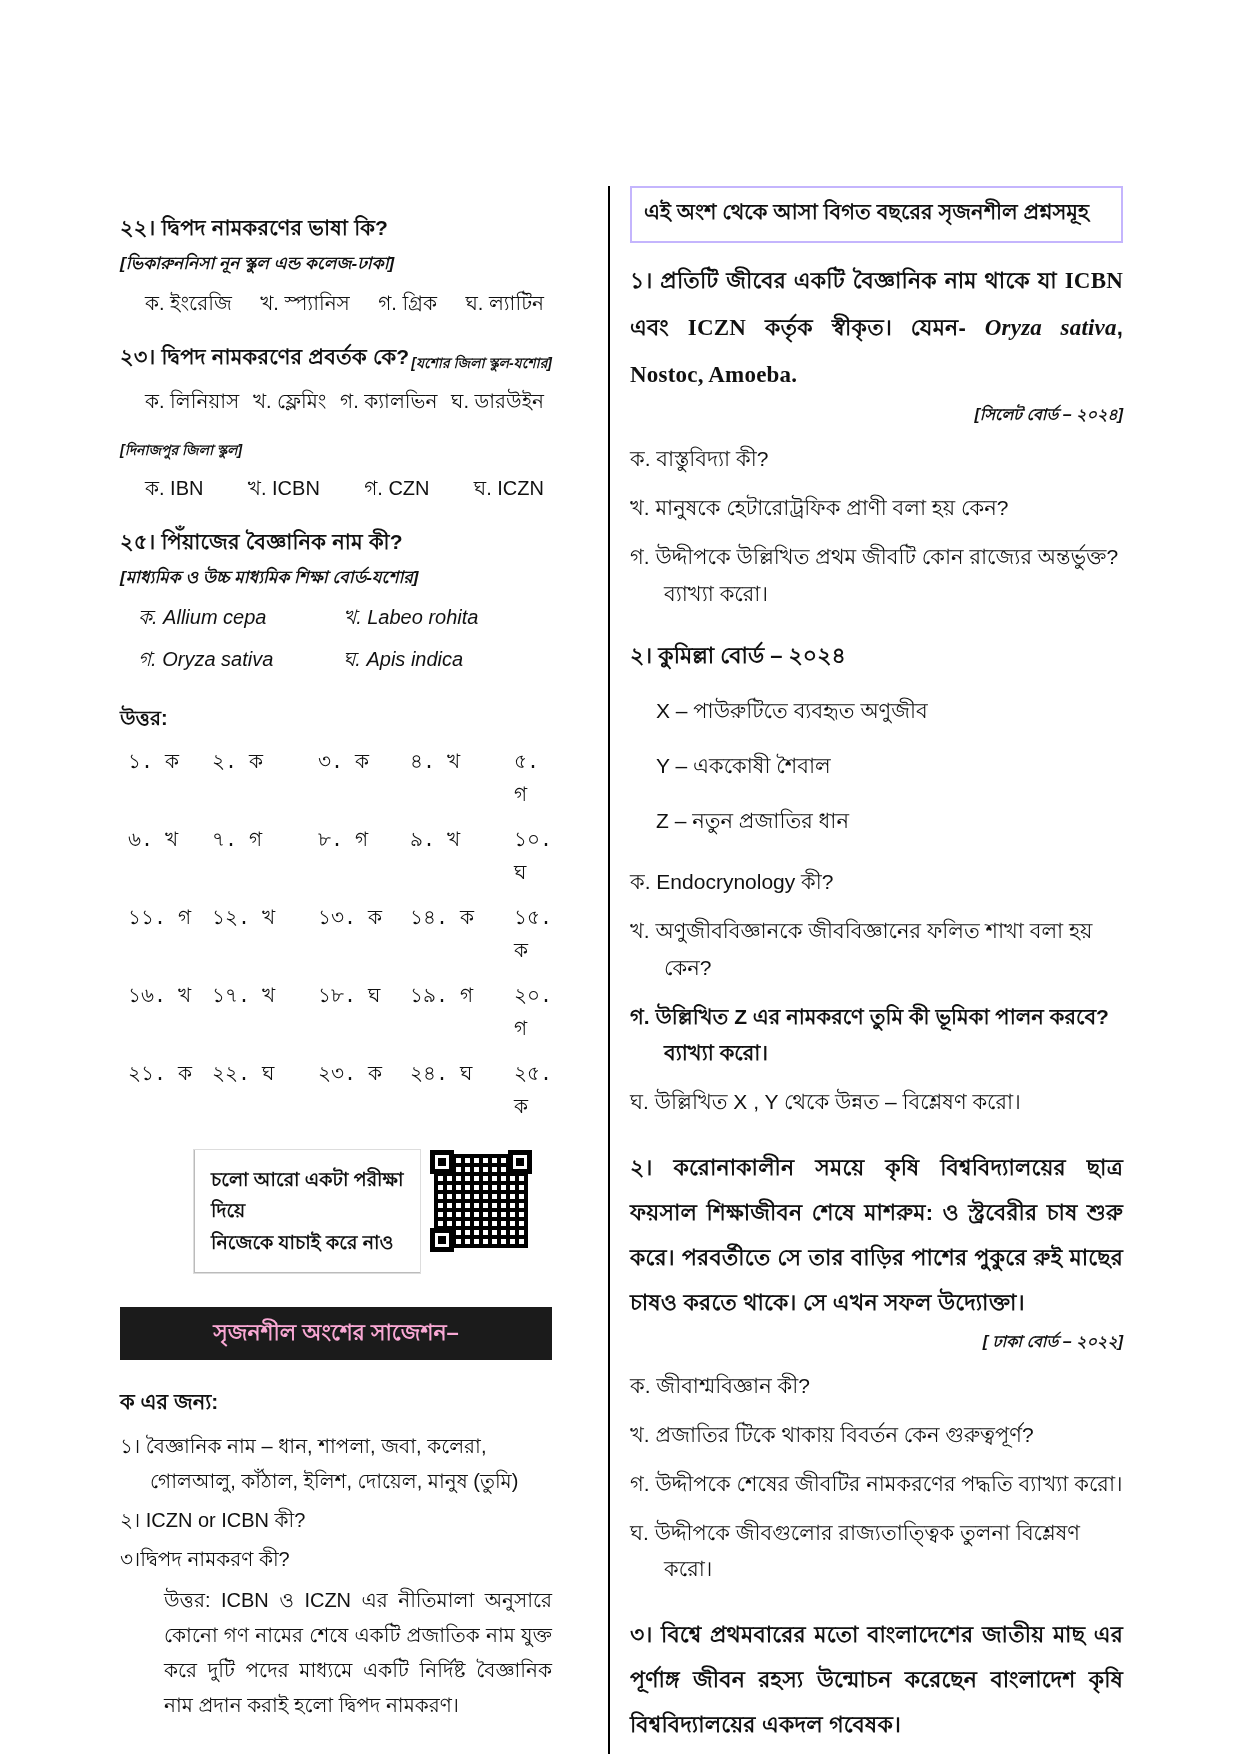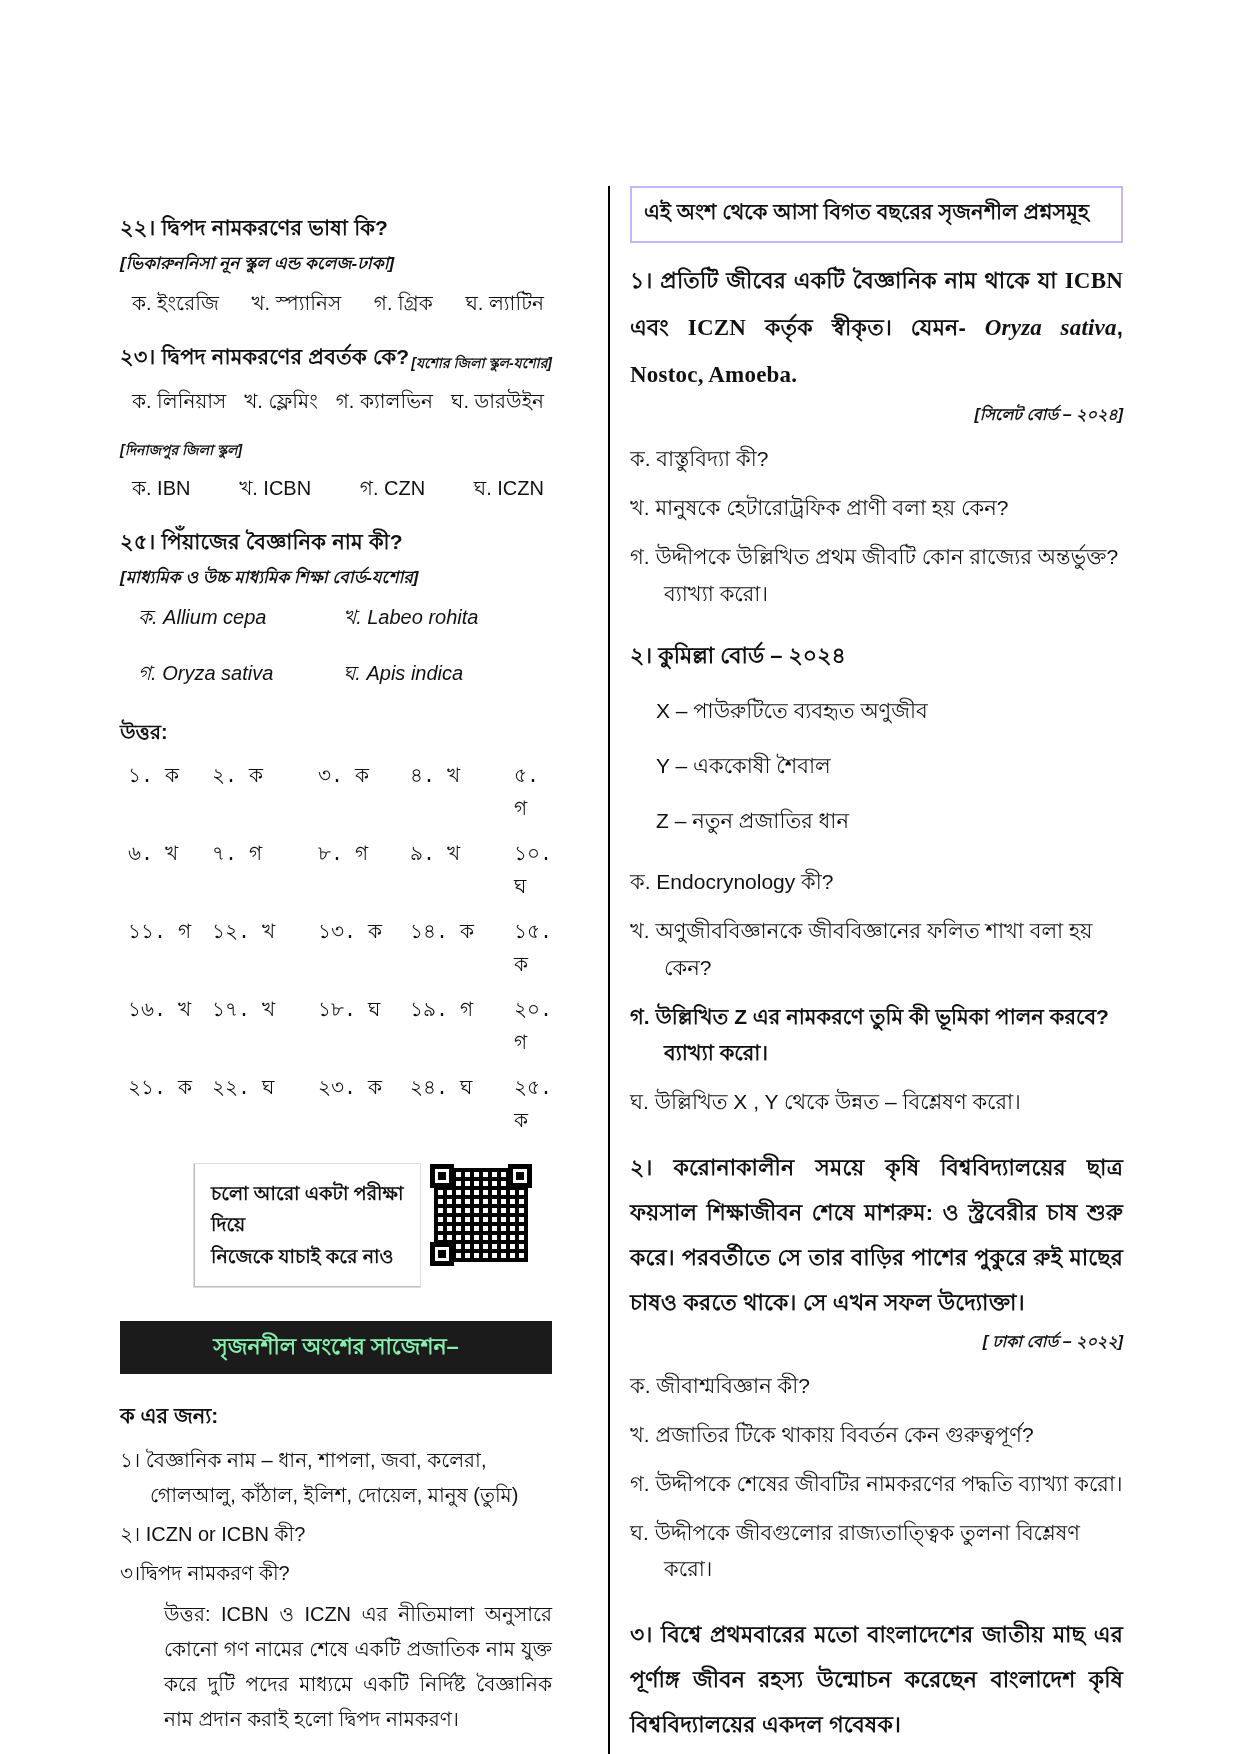--- a/index.html
+++ b/index.html
@@ -14,23 +14,23 @@
   .columns { flex:1; display:flex; align-items:stretch; }
   .col-left { width:432px; padding-top:26px; }
   .col-right { flex:1; border-left:2px solid #000; margin-left:56px; padding-left:20px; }
 
   
   .mcq { margin-bottom:20px; }
   .q-stem { font-size:21px; font-weight:700; letter-spacing:.2px; }
   .q-row { display:flex; justify-content:space-between; align-items:flex-end; }
   .q-source { font-size:14px; font-style:italic; font-weight:600; white-space:nowrap; }
   .q-source-line { text-align:left; font-size:17px; font-style:italic; font-weight:600; margin-top:3px; }
-  .opts { display:flex; justify-content:space-between; margin:10px 8px 0 12px;text-align:center; }
+  .opts { display:flex; justify-content:space-between; margin:10px 8px 0 25px;text-align:center; }
   .opts .opt { font-size:20px; }
-  .opts2 { display:grid; grid-template-columns:205px auto; row-gap:23px; margin:10px 0 0 18px; }
+  .opts2 { display:grid; grid-template-columns:205px auto; row-gap:9px; margin:10px 0 0 18px; }
   .opts2 .opt { font-size:20px; font-style:italic; }
   .answers-label { font-size:20px; font-weight:700; margin:26px 0 10px 0; }
   .answers-grid { display:grid; grid-template-columns:84px 106px 92px 104px auto; row-gap:12px; margin-left:8px;font-family:Liberation Mono, monospace; }
   .answers-grid .ans-cell { font-size:20px; }
   .qr-row { display:flex; align-items:flex-start; margin-top:26px; }
   .qr-textbox {
     border:1px solid #bbb; border-top:none; border-right:none;
     box-shadow:0 0 0 1px #ddd;
     margin-left:74px; padding:14px 16px; width:226px;
   }
@@ -39,21 +39,21 @@
   .qr-pattern {
     position:absolute; inset:4px;
     background-image:
       repeating-linear-gradient(0deg,#000 0 4px,transparent 4px 9px),
       repeating-linear-gradient(90deg,#000 0 4px,#fff 4px 9px);
   }
   .finder { position:absolute; width:24px; height:24px; border:5px solid #000; background:#fff; }
   .finder::after { content:''; position:absolute; inset:3px; background:#000; }
   .f-tl { top:0; left:0; } .f-tr { top:0; right:0; } .f-bl { bottom:0; left:0; }
   .banner {
-    background:#1b1b1b; color:#86efac; text-align:center;
+    background:#1b1b1b; color:#f9a8d4; text-align:center;
     font-size:22px; font-weight:700; padding:8px 8px; margin-top:34px;
   }
   .sec-head { font-size:21px; font-weight:800; margin-top:26px; }
   .sec-items { margin-top:8px; }
   .sec-items .sub-item { font-size:20px; line-height:1.75; padding-left:30px; text-indent:-30px; margin-top:4px; }
   .sec-answer { font-size:20px; line-height:1.75; text-align:justify; margin:6px 0 0 44px; }
 
   
   .r-header { border:2px solid #c4b5fd; padding:8px 12px 10px 12px; font-size:21px; font-weight:800; }
   .r-stem { font-size:22px; font-weight:700; line-height:2.05; text-align:justify; margin-top:14px; letter-spacing:.2px; }

